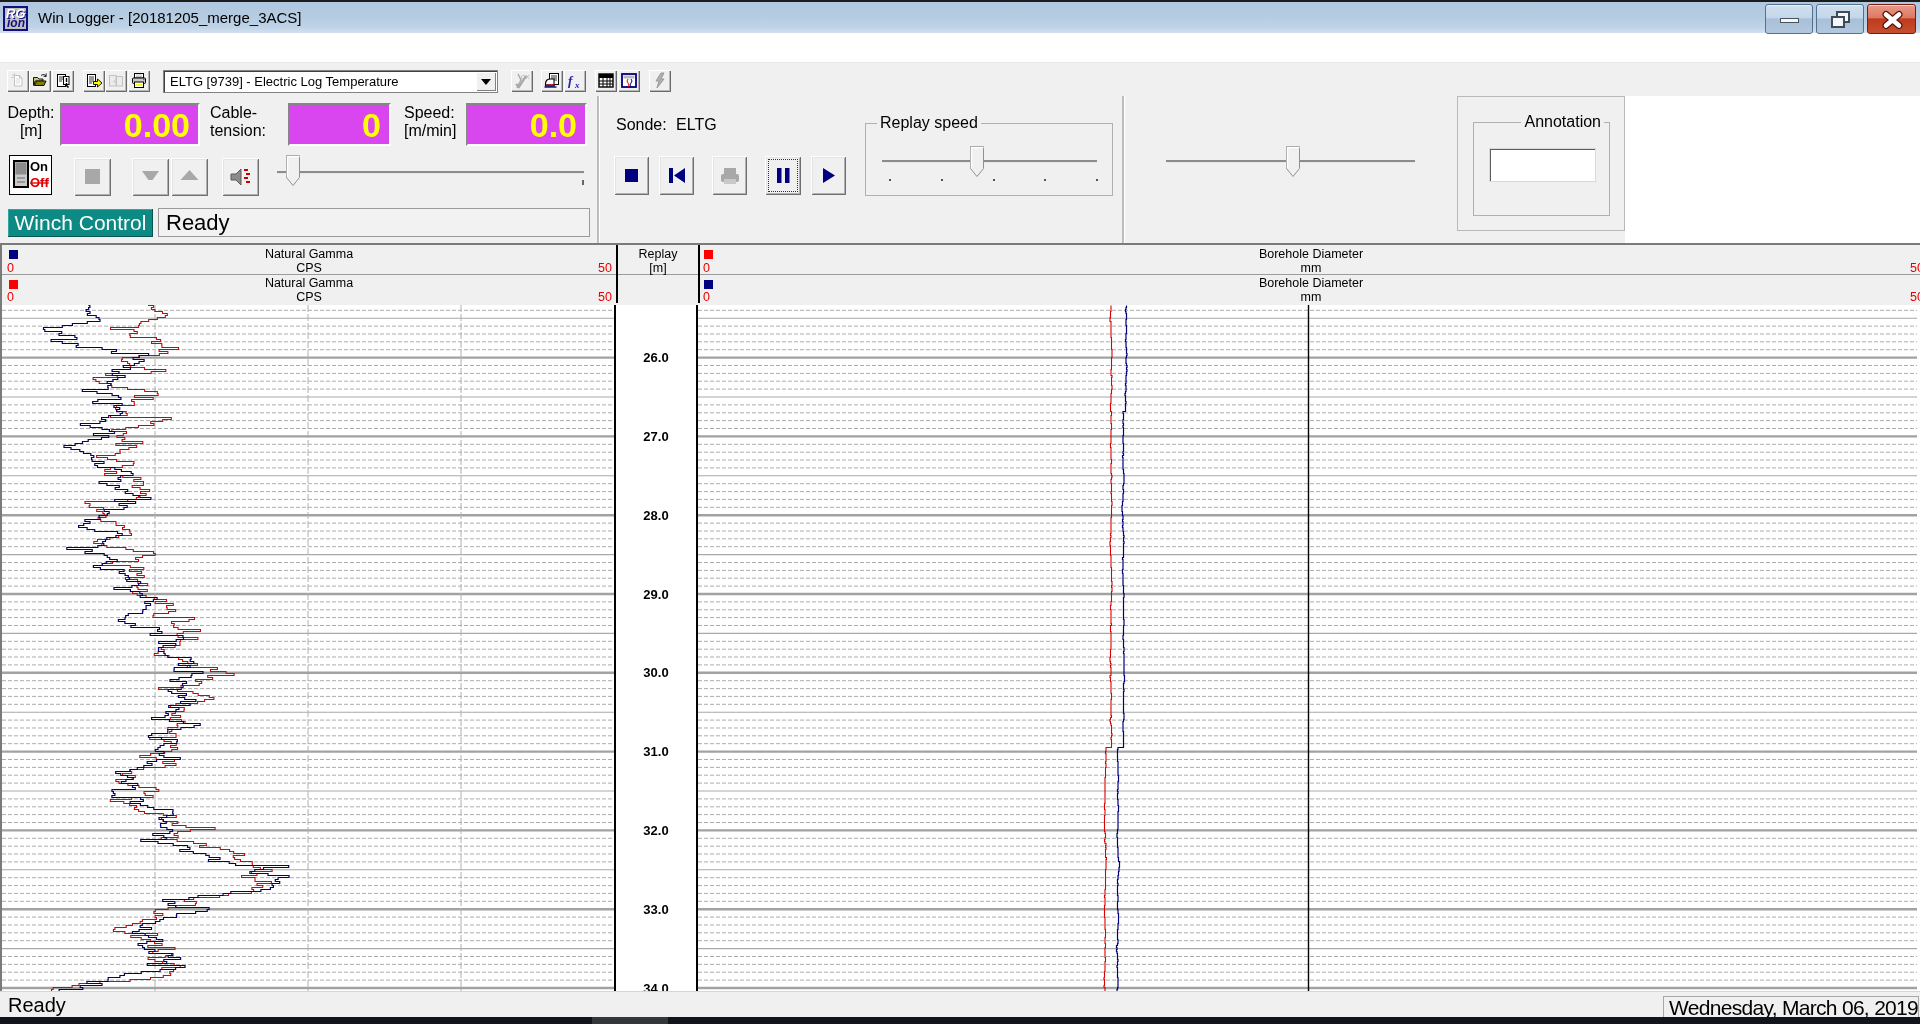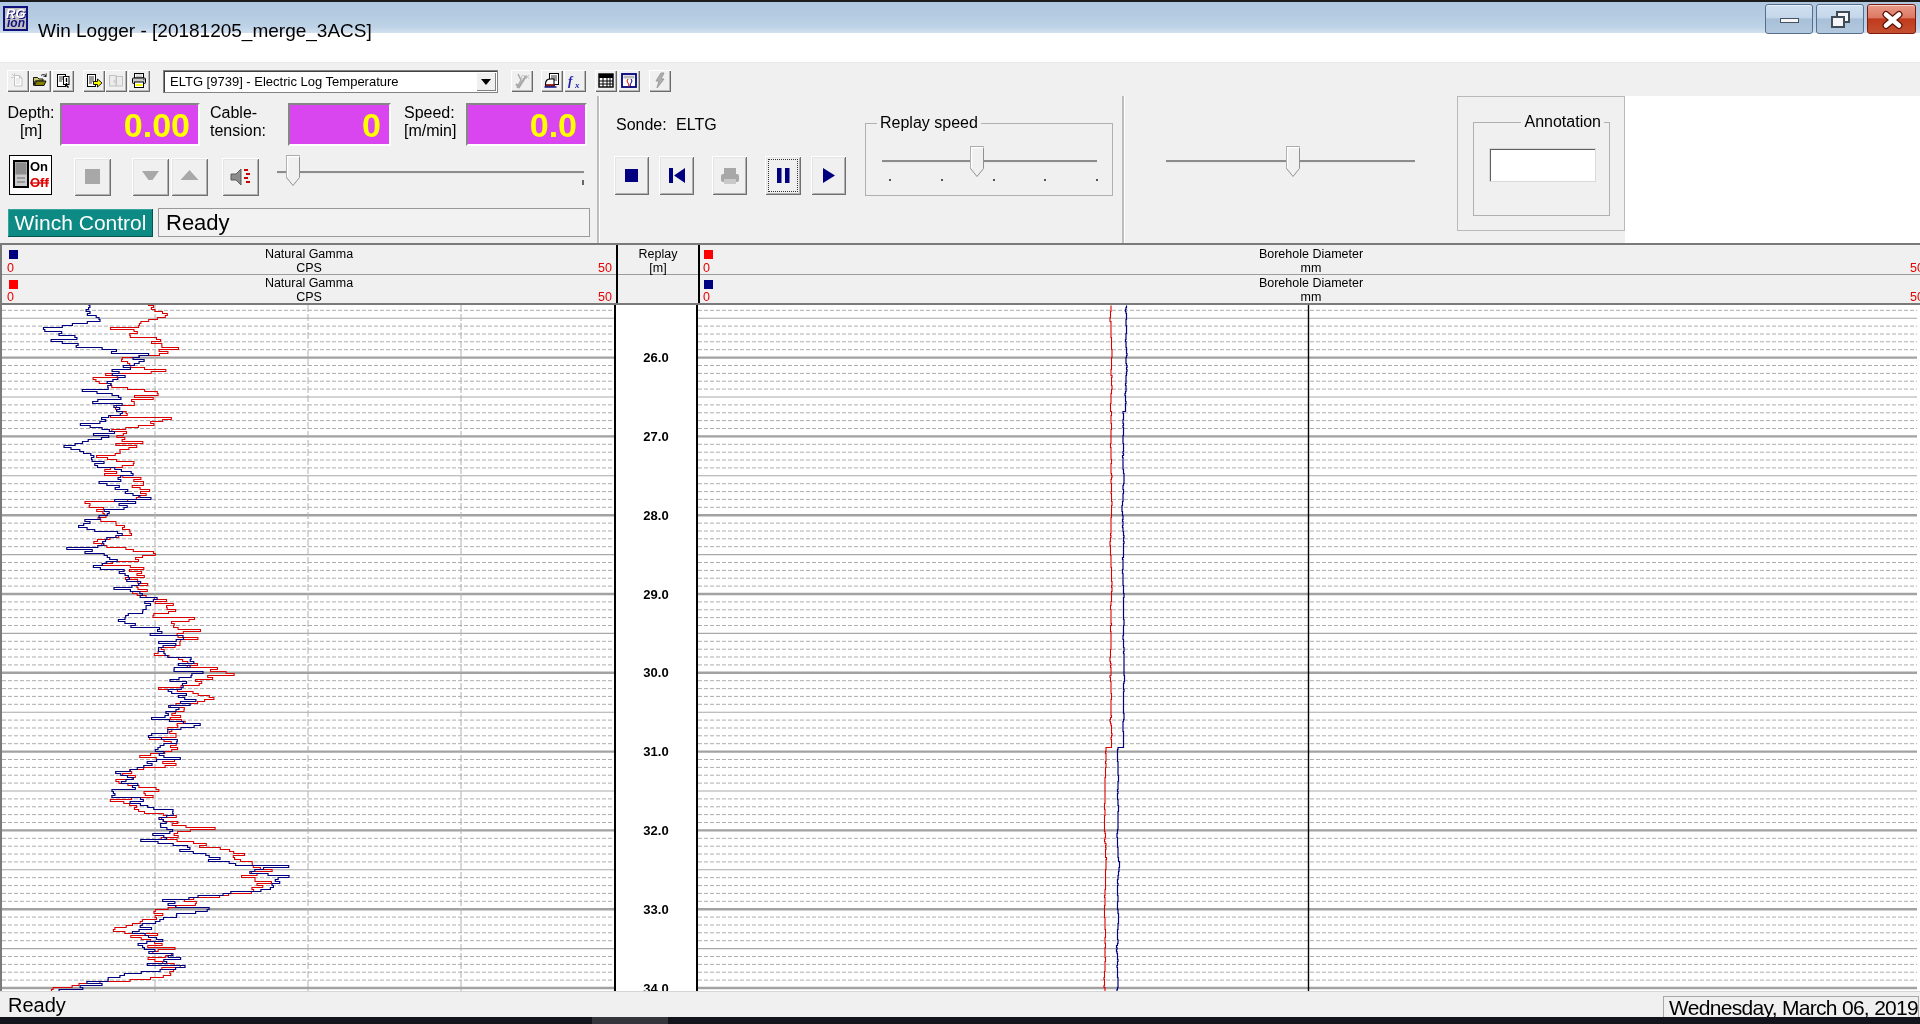--- a/index.html
+++ b/index.html
@@ -6,21 +6,21 @@
 .abs { position:absolute; }
 #page { position:relative; width:1920px; height:1024px; }
 
 
 #titlebar { left:0; top:0; width:1920px; height:33px;
   background:linear-gradient(180deg,#b0c8e0 0%,#b4cbe1 45%,#bed3e7 80%,#d3e0ee 100%);
   border-top:2px solid #1c1c1c; }
 #appicon { left:3px; top:4px; width:25px; height:25px; background:#c0c0c0; border:2px solid #10107e; }
 #appicon .rg { position:absolute; left:1px; top:-2px; font-size:13px; font-weight:bold; color:#fff; text-shadow:1px 1px 0 #101080; font-style:italic;}
 #appicon .ion { position:absolute; left:2px; top:8px; font-size:12px; font-weight:bold; color:#101080; font-style:italic; }
-#title-text { left:38px; top:18px; font-size:19px; color:#000; }
+#title-text { left:38px; top:7px; font-size:15px; color:#000; }
 
 .capbtn { top:2px; height:30px; border-radius:3px; border:1px solid #54708c; box-shadow: inset 0 1px 0 rgba(255,255,255,.6); }
 #btn-min  { left:1765px; width:48px; background:linear-gradient(180deg,#cfdff0 0%,#c4d7ea 45%,#a8c0d8 50%,#b2c8de 100%); }
 #btn-rest { left:1816px; width:48px; background:linear-gradient(180deg,#cfdff0 0%,#c4d7ea 45%,#a8c0d8 50%,#b2c8de 100%); }
 #btn-close{ left:1867px; width:49px; background:linear-gradient(180deg,#e8998a 0%,#dd7a63 45%,#c03a1c 50%,#c44f30 100%); border-color:#7e1a0d; }
 #btn-min .bar { position:absolute; left:14px; top:13px; width:19px; height:5px; background:#f4f6f8; border:1px solid #46525e; }
 #btn-rest svg, #btn-close svg { position:absolute; left:0; top:0; }
 
 
 #menubar { left:0; top:33px; width:1920px; height:29px; background:#fff; }
@@ -64,21 +64,21 @@
 .strack { position:absolute; height:2px; background:#8c8c8c; box-shadow:0 1px 0 #e8e8e8; }
 .sthumb { position:absolute; width:16px; height:30px; }
 
 #replay-title { left:602px; top:108px; width:519px; height:26px; background:#838383; color:#fcfcfc; font-size:21px; padding-left:39px; line-height:25px; box-shadow: inset 1px 1px 0 #6d6d6d, inset -1px -1px 0 #e8e8e8; }
 
 .rbtn { position:absolute; top:60px; width:35px; height:39px; background:#f0f0f0;
   box-shadow: inset 1px 1px 0 #ffffff, inset -1px -1px 0 #707070, inset 2px 2px 0 #e4e4e4, inset -2px -2px 0 #b0b0b0; }
 .rbtn svg { position:absolute; left:0; top:0; }
 
 
-#chead { left:0; top:243px; width:1920px; height:62px; background:#f0f0f0;
+#chead { left:0; top:243px; width:1920px; height:76px; background:#f0f0f0;
   border-top:2px solid #7a7a7a; border-bottom:2px solid #7a7a7a; border-left:2px solid #7a7a7a; }
 #chead .row2line { position:absolute; left:0; top:29px; width:1920px; height:1px; background:#9c9c9c; }
 #chead .cell { position:absolute; font-size:12.5px; color:#000; }
 #chead .red { color:#e80000; }
 .sq { position:absolute; width:9px; height:9px; }
 #chead .vline { position:absolute; top:0; width:2px; height:58px; background:#000; }
 
 
 #chartwrap { left:0; top:305px; width:1920px; height:686px; }
 

